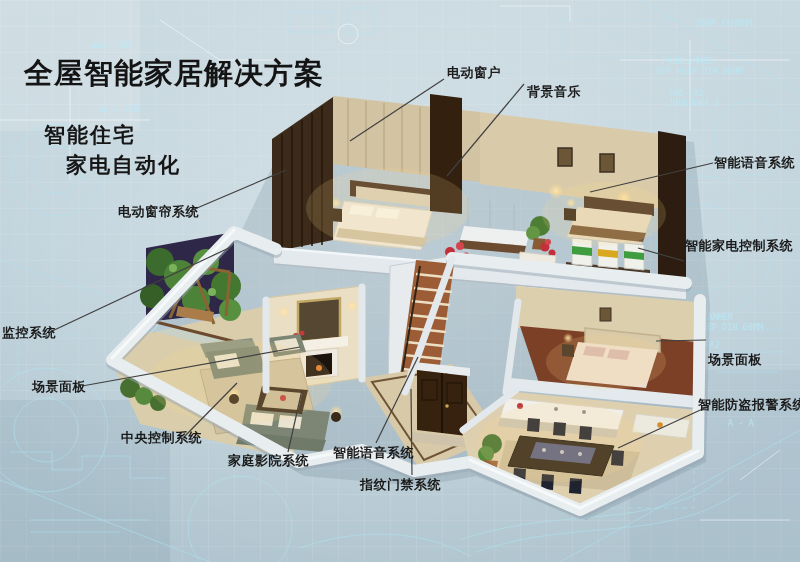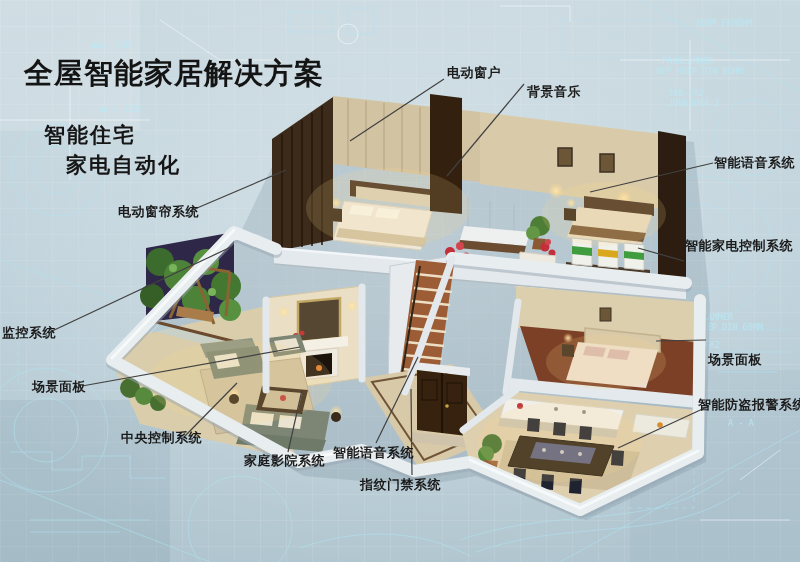--- a/index.html
+++ b/index.html
@@ -346,16 +346,16 @@
   <div class="callout" style="left:447px;top:64px;">电动窗户</div>
   <div class="callout" style="left:527px;top:83px;font-family:Liberation Serif, serif;">背景音乐</div>
   <div class="callout" style="left:714px;top:154px;">智能语音系统</div>
   <div class="callout" style="left:685px;top:237px;">智能家电控制系统</div>
   <div class="callout" style="left:708px;top:331px;margin-top:20px;">场景面板</div>
   <div class="callout" style="left:698px;top:396px;">智能防盗报警系统</div>
   <div class="callout" style="left:2px;top:324px;">监控系统</div>
   <div class="callout" style="left:32px;top:378px;">场景面板</div>
   <div class="callout" style="left:118px;top:203px;">电动窗帘系统</div>
   <div class="callout" style="left:110px;top:429px;margin-left:11px;">中央控制系统</div>
-  <div class="callout" style="left:244px;top:452px;">家庭影院系统</div>
+  <div class="callout" style="left:228px;top:452px;">家庭影院系统</div>
   <div class="callout" style="left:333px;top:444px;text-align:center;">智能语音系统</div>
   <div class="callout" style="left:360px;top:476px;">指纹门禁系统</div>
 </div>
 
 </body></html>

